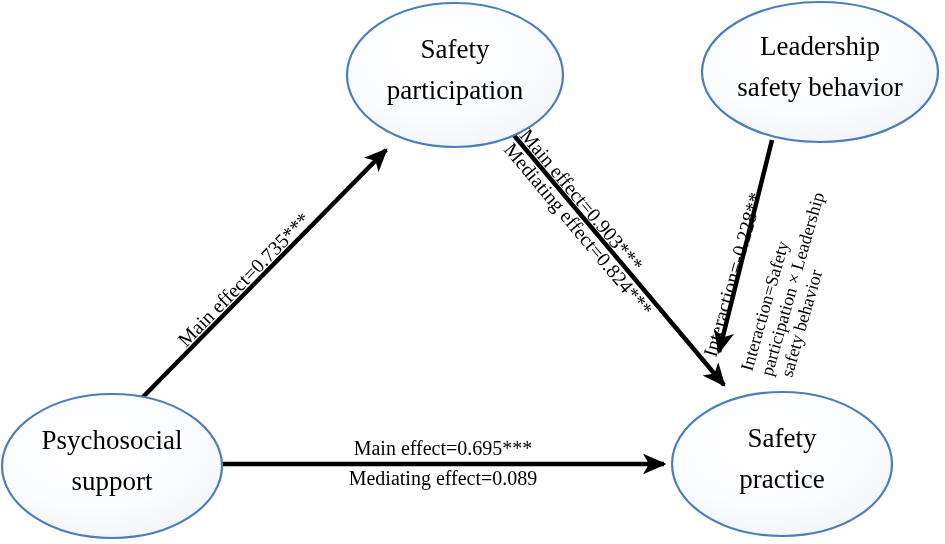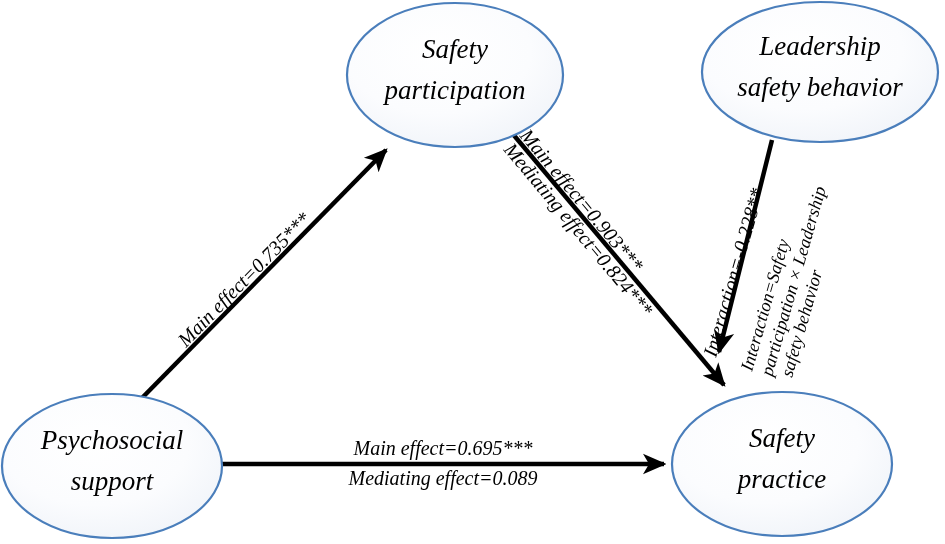--- a/index.html
+++ b/index.html
@@ -7,21 +7,20 @@
     padding: 0;
     background: #ffffff;
   }
   #canvas {
     position: relative;
     width: 945px;
     height: 544px;
     background: #ffffff;
     overflow: hidden;
     font-family: "Liberation Serif", "DejaVu Serif", serif;
-    font-style: italic;
   }
   svg.diagram {
     position: absolute;
     top: 0; left: 0;
     width: 945px;
     height: 544px;
   }
   .node-ellipse {
     fill: url(#nodeGrad);
     stroke: #4a7ebb;

